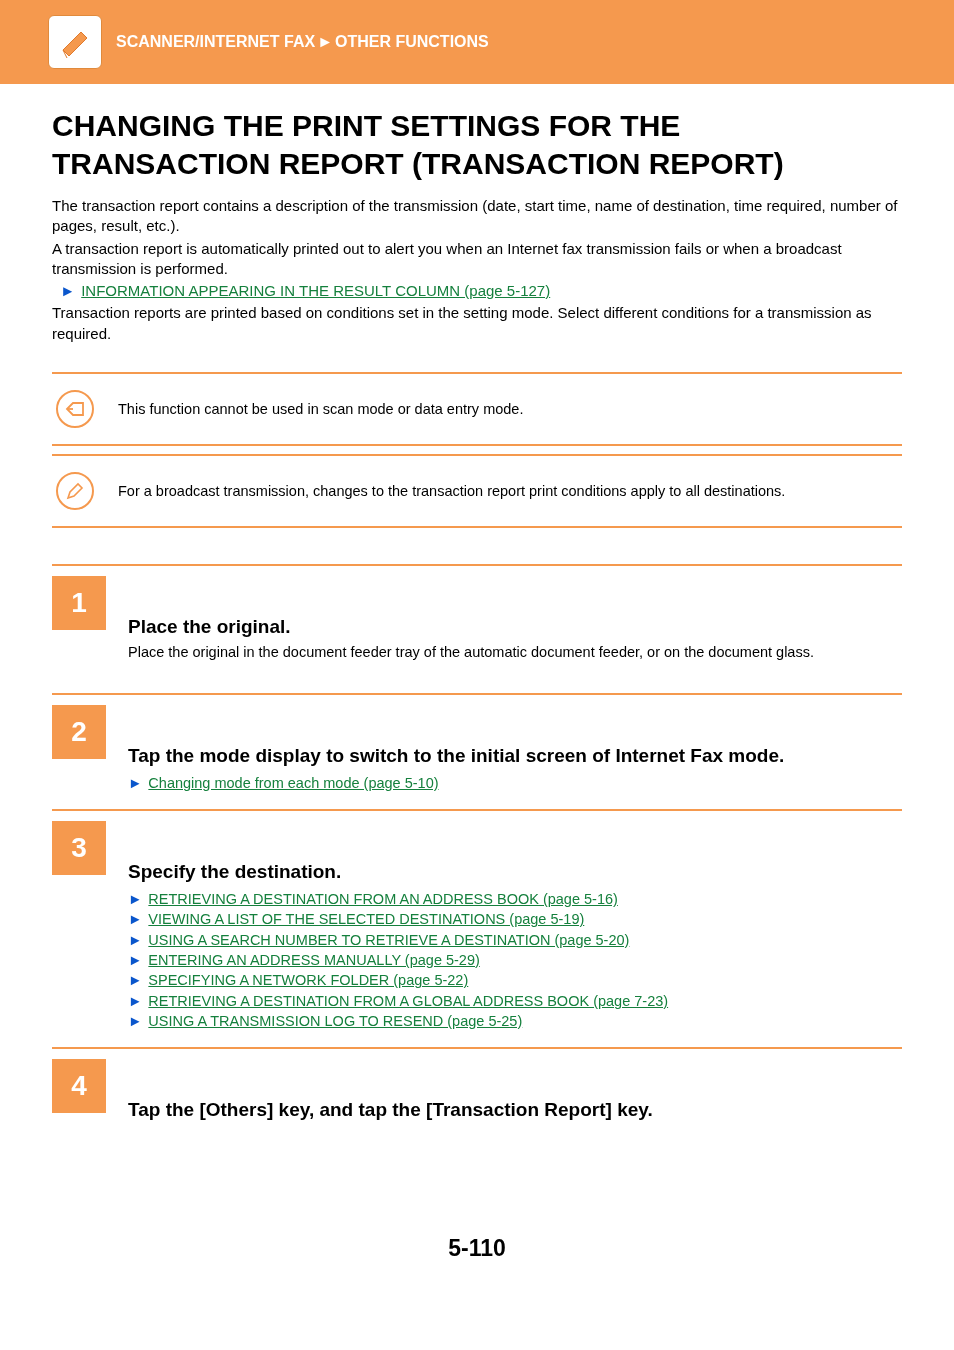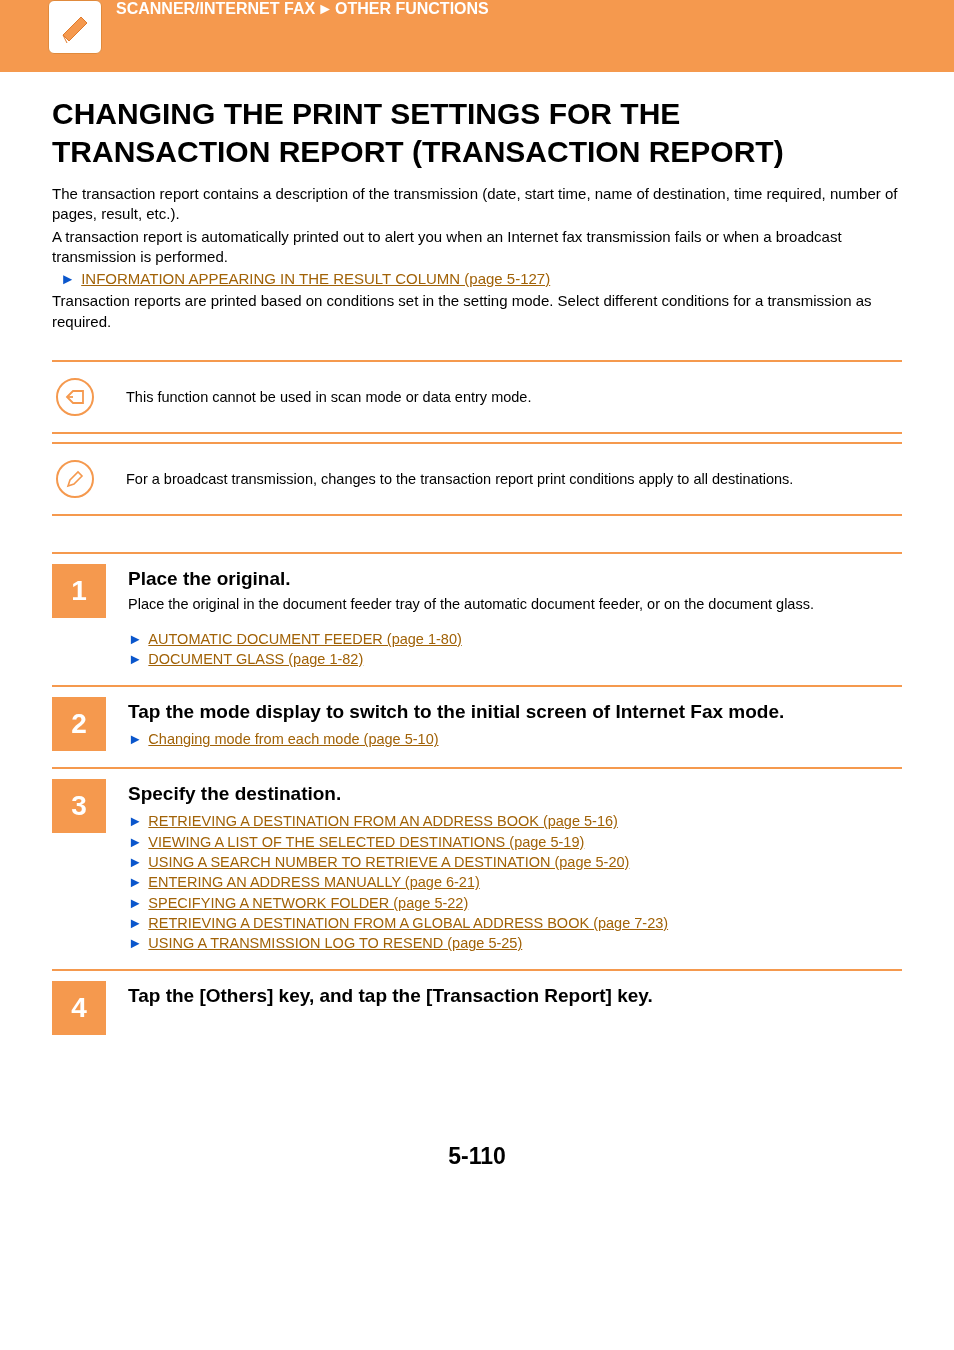--- a/index.html
+++ b/index.html
@@ -5,22 +5,23 @@
   * { box-sizing: border-box; margin: 0; padding: 0; }
   body {
     font-family: Arial, Helvetica, sans-serif;
     background: #ffffff;
     color: #000000;
     width: 954px;
     margin: 0 auto;
   }
   .header-band {
     background: #f5994e;
-    height: 72px;
-    display: flex;
+    height: 84px;
+    display: flex;
+    align-items: center;
     padding-left: 48px;
     position: relative;
   }
   .header-icon {
     width: 54px;
     height: 54px;
     background: #ffffff;
     border: 1px solid #e08a3c;
     border-radius: 6px;
     display: flex;
@@ -48,38 +49,38 @@
   .intro p {
     font-size: 15px;
     line-height: 1.35;
     margin-bottom: 2px;
   }
   .intro .link-line {
     margin-top: 2px;
     margin-bottom: 2px;
   }
   a.doc-link {
-    color: #a16207;
+    color: #15803d;
     text-decoration: underline;
   }
   .arrow {
     color: #0a56cc;
     font-weight: bold;
     margin-right: 6px;
   }
   .note-block {
     margin-top: 28px;
   }
   .note-row {
     border-top: 2px solid #f5994e;
     border-bottom: 2px solid #f5994e;
     padding: 16px 0;
     display: flex;
     align-items: center;
-    gap: 32px;
+    gap: 24px;
     margin-bottom: 8px;
   }
   .note-icon {
     width: 38px;
     height: 38px;
     border: 2px solid #f5994e;
     border-radius: 50%;
     display: flex;
     align-items: center;
     justify-content: center;
@@ -111,20 +112,21 @@
     flex-shrink: 0;
   }
   .step-body {
     flex: 1;
     padding-top: 4px;
   }
   .step-title {
     font-size: 19px;
     font-weight: bold;
     margin-bottom: 6px;
+    margin-top: 36px;
   }
   .step-desc {
     font-size: 14.5px;
     margin-bottom: 17px;
   }
   .step-links {
     list-style: none;
     padding: 0;
   }
   .step-links li {
@@ -186,24 +188,20 @@
     </div>
   </div>
 
   <div class="steps">
 
     <div class="step">
       <div class="step-num">1</div>
       <div class="step-body">
         <div class="step-title">Place the original.</div>
         <div class="step-desc">Place the original in the document feeder tray of the automatic document feeder, or on the document glass.</div>
-        <ul class="step-links">
-          <li><span class="arrow">►</span><a href="#" class="doc-link">AUTOMATIC DOCUMENT FEEDER (page 1-80)</a></li>
-          <li><span class="arrow">►</span><a href="#" class="doc-link">DOCUMENT GLASS (page 1-82)</a></li>
-        </ul>
       </div>
     </div>
 
     <div class="step">
       <div class="step-num">2</div>
       <div class="step-body">
         <div class="step-title">Tap the mode display to switch to the initial screen of Internet Fax mode.</div>
         <ul class="step-links">
           <li><span class="arrow">►</span><a href="#" class="doc-link">Changing mode from each mode (page 5-10)</a></li>
         </ul>
@@ -211,21 +209,21 @@
     </div>
 
     <div class="step">
       <div class="step-num">3</div>
       <div class="step-body">
         <div class="step-title">Specify the destination.</div>
         <ul class="step-links">
           <li><span class="arrow">►</span><a href="#" class="doc-link">RETRIEVING A DESTINATION FROM AN ADDRESS BOOK (page 5-16)</a></li>
           <li><span class="arrow">►</span><a href="#" class="doc-link">VIEWING A LIST OF THE SELECTED DESTINATIONS (page 5-19)</a></li>
           <li><span class="arrow">►</span><a href="#" class="doc-link">USING A SEARCH NUMBER TO RETRIEVE A DESTINATION (page 5-20)</a></li>
-          <li><span class="arrow">►</span><a href="#" class="doc-link">ENTERING AN ADDRESS MANUALLY (page 6-21)</a></li>
+          <li><span class="arrow">►</span><a href="#" class="doc-link">ENTERING AN ADDRESS MANUALLY (page 5-29)</a></li>
           <li><span class="arrow">►</span><a href="#" class="doc-link">SPECIFYING A NETWORK FOLDER (page 5-22)</a></li>
           <li><span class="arrow">►</span><a href="#" class="doc-link">RETRIEVING A DESTINATION FROM A GLOBAL ADDRESS BOOK (page 7-23)</a></li>
           <li><span class="arrow">►</span><a href="#" class="doc-link">USING A TRANSMISSION LOG TO RESEND (page 5-25)</a></li>
         </ul>
       </div>
     </div>
 
     <div class="step">
       <div class="step-num">4</div>
       <div class="step-body">

